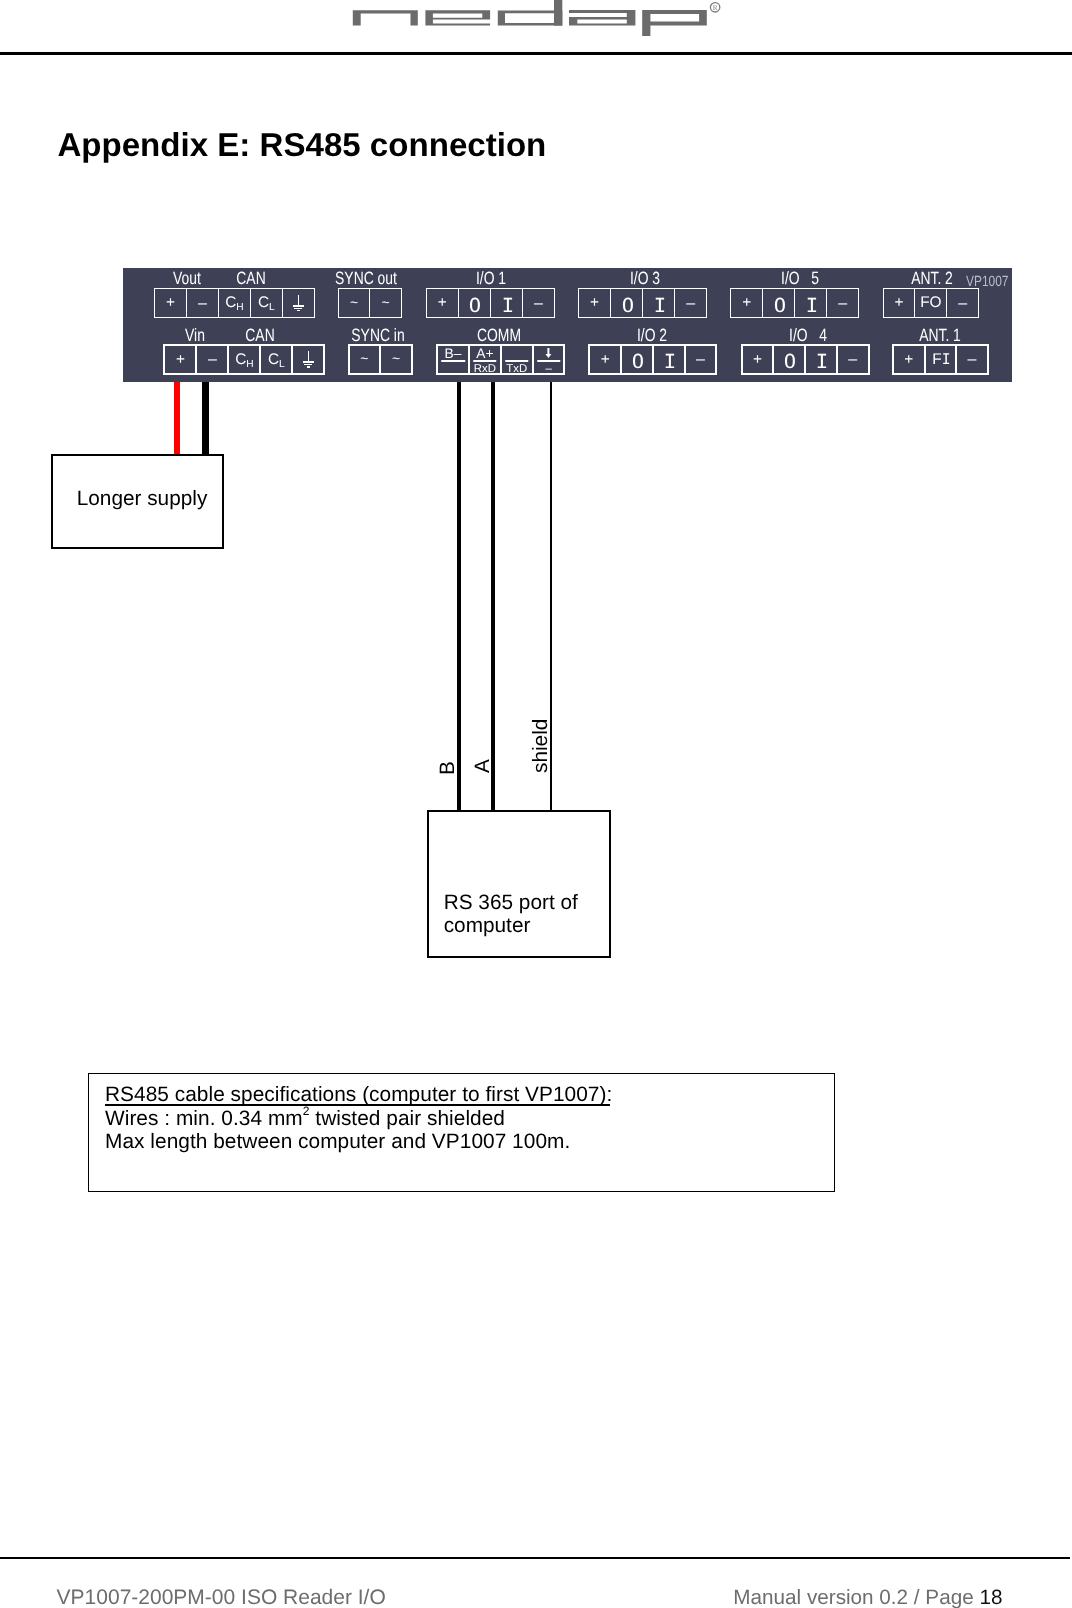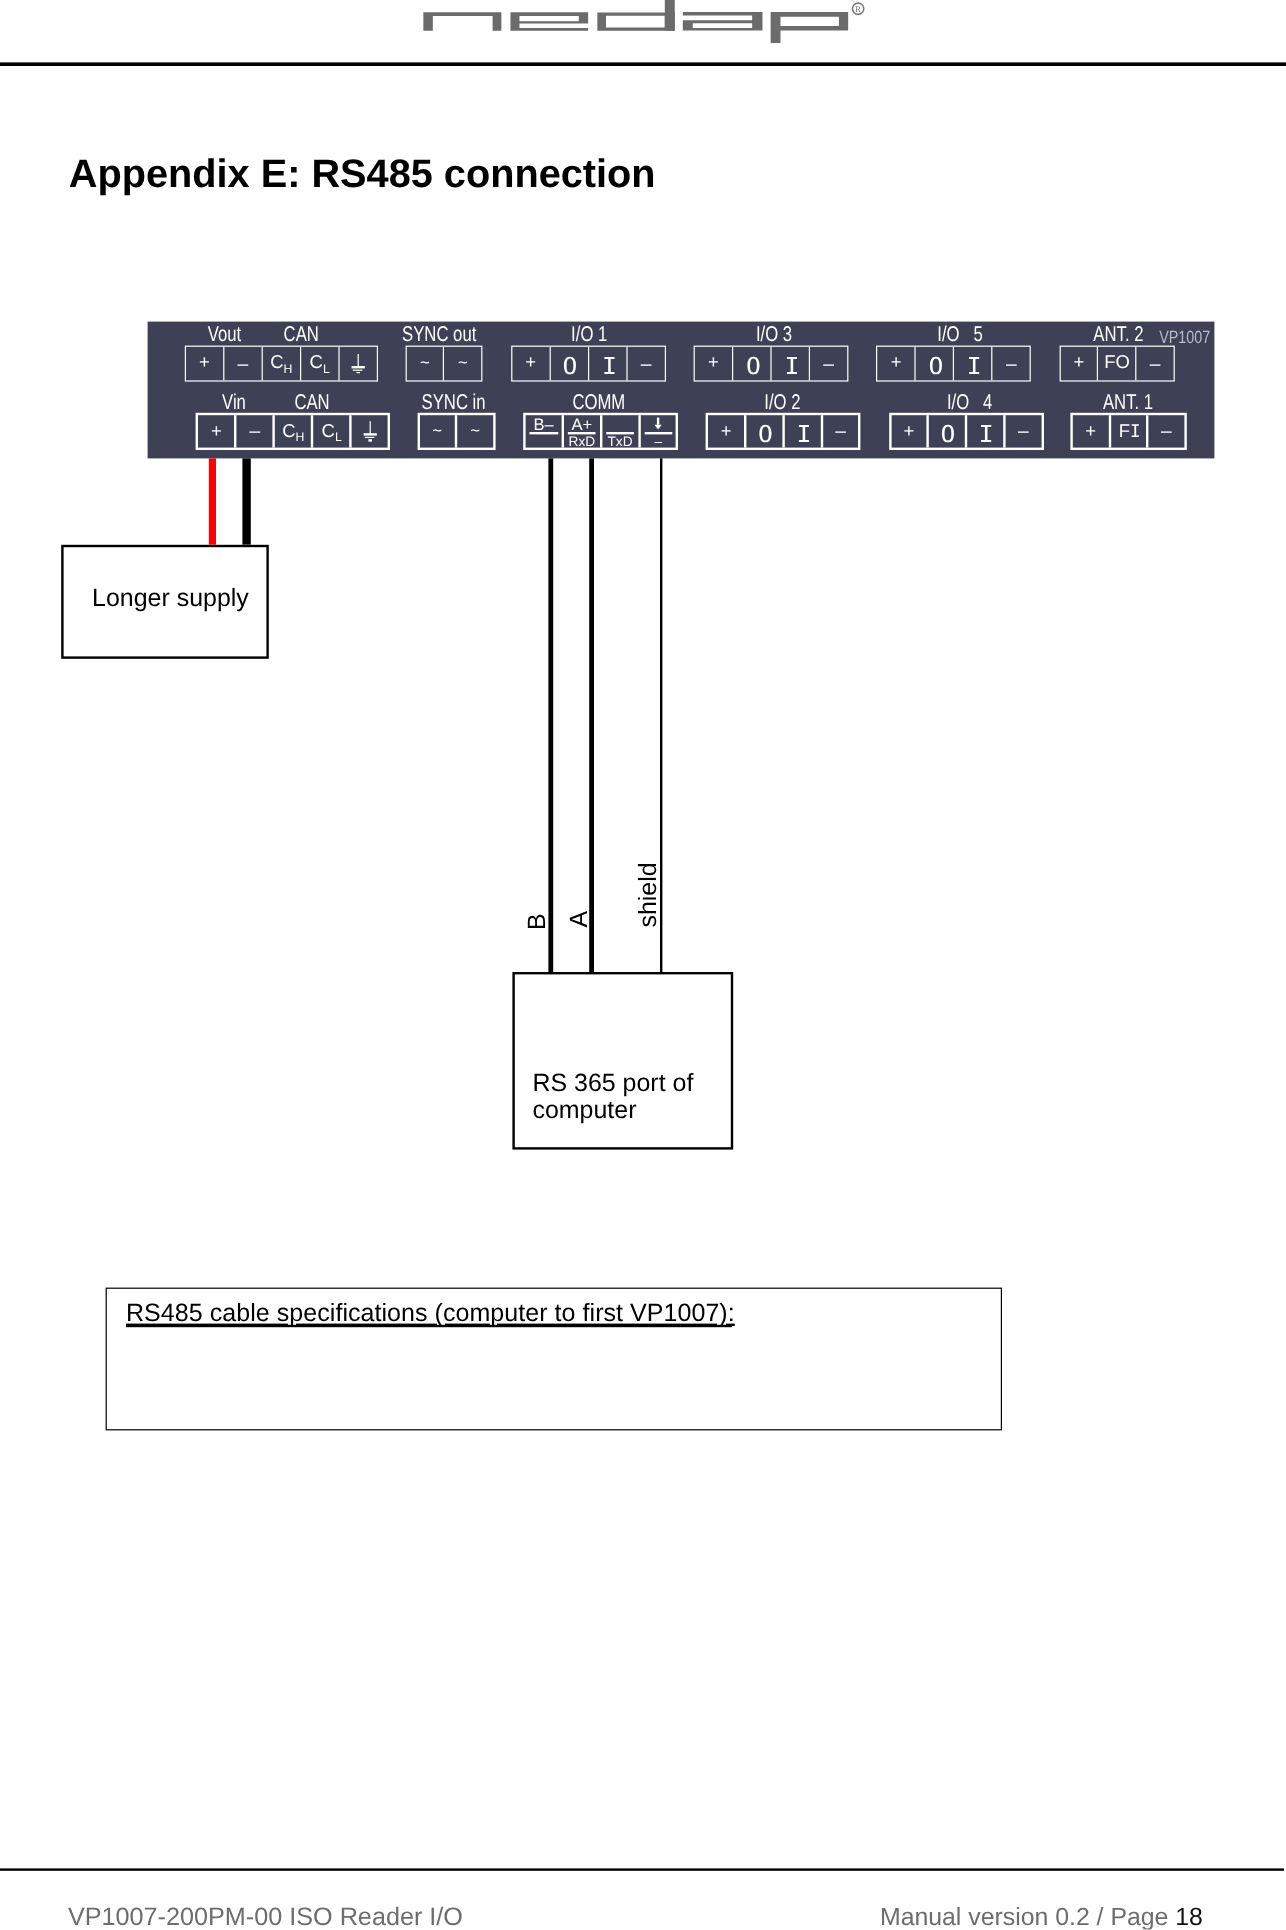--- a/index.html
+++ b/index.html
@@ -321,14 +321,16 @@
 <div class="abs vlabel" style="left:530.9px;top:773.2px;">shield</div>
 
 <div class="abs" style="left:427px;top:809.9px;width:184.1px;height:148.6px;border:2.1px solid #000;box-sizing:border-box;background:#fff;"></div>
 <div class="abs" style="left:443.7px;top:890.5px;font-size:20.8px;line-height:23.9px;width:180px;">
   <div>RS 365 port of</div>
   <div>computer</div>
 </div>
 
 <div class="abs" style="left:88.2px;top:1073.0px;width:746.8px;height:118.5px;border:1.8px solid #000;box-sizing:border-box;background:#fff;"></div>
 <div class="abs" style="left:105.0px;top:1083.4px;position:absolute;font-size:20.85px;line-height:23.2px;white-space:nowrap;letter-spacing:0.04px;">
-  <div style="height:23.2px;"><span style="display:inline-block;position:relative;text-decoration:underline;">RS485 cable specifications (computer to first VP1007):</span><span style="position:absolute;left:0.4px;top:21.0px;width:504.6px;height:1.6px;background:#000;"></span></div>
+  <div style="height:23.2px;"><span style="display:inline-block;position:relative;">RS485 cable specifications (computer to first VP1007):</span><span style="position:absolute;left:0.4px;top:21.0px;width:504.6px;height:1.6px;background:#000;"></span></div>
+  <div><span>Wires : min. 0.34 mm</span><sup style="font-size:12.1px;vertical-align:0.80em;line-height:0;">2</sup><span> twisted pair shielded</span></div>
+  <div>Max length between computer and VP1007 100m.</div>
 </div>
 
 </body></html>

